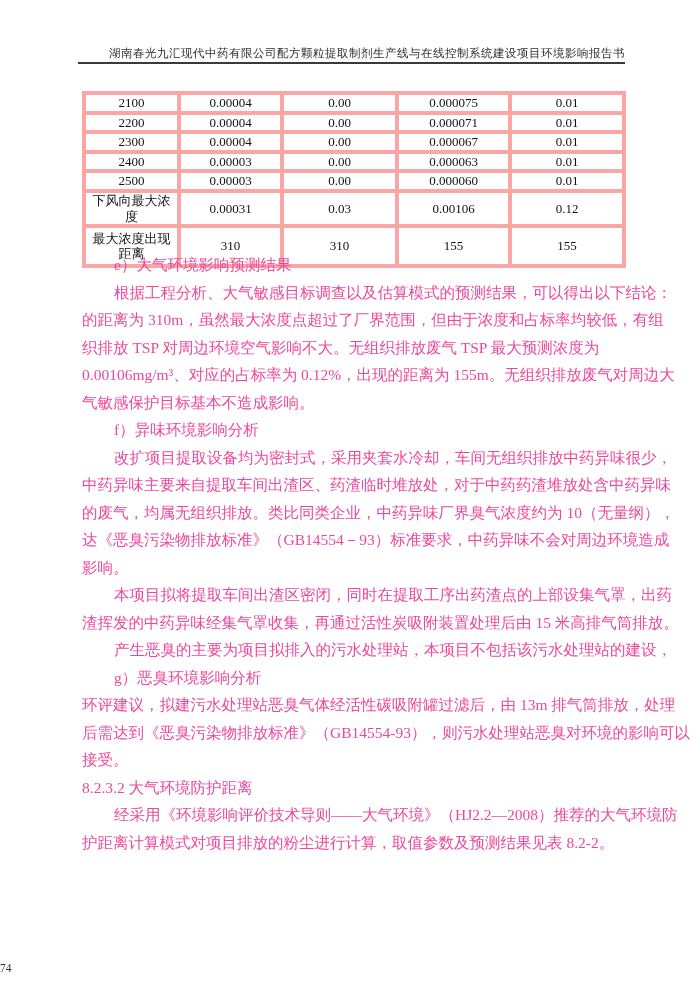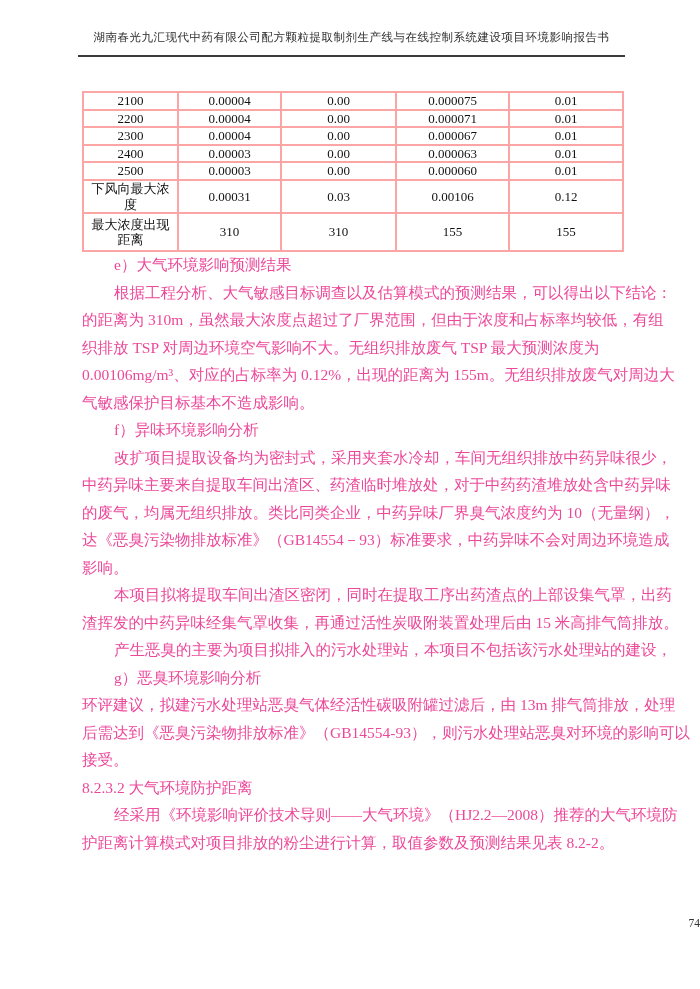--- a/index.html
+++ b/index.html
@@ -12,41 +12,41 @@
     width: 700px;
     height: 989px;
     background: #ffffff;
     font-family: "Liberation Serif", "DejaVu Serif", serif;
     color: #1c1c1c;
     overflow: hidden;
   }
   .header {
     position: absolute;
     left: 78px;
-    top: 30px;
+    top: 46px;
     width: 547px;
-    text-align: center;
+    text-align: right;
     font-size: 11.5px;
     letter-spacing: 0.5px;
     color: #2e2e2e;
     border-bottom: 2px solid #3a3a3a;
-    padding-bottom: 10px;
+    padding-bottom: 1px;
   }
   .doc-table {
     position: absolute;
     left: 82px;
     top: 91px;
     width: 540px;
     border-collapse: collapse;
     table-layout: fixed;
     font-size: 13px;
     color: #111111;
   }
   .doc-table td {
-    border: 2px solid #fca5a5;
+    border: 4px solid #fca5a5;
     text-align: center;
     vertical-align: middle;
     padding: 0 2px;
     height: 15px;
     line-height: 1.2;
     overflow: hidden;
   }
   .doc-table tr.tall td {
     height: 36px;
   }
@@ -62,23 +62,23 @@
     height: 27.5px;
     line-height: 27.5px;
     white-space: nowrap;
   }
   .indent {
     padding-left: 32px;
   }
   .footer {
     position: absolute;
     left: 0;
-    top: 917px;
+    top: 962px;
     width: 700px;
-    text-align: right;
+    text-align: left;
     font-size: 11.5px;
     color: #333333;
   }
 </style>
 </head>
 <body>
 
 <div class="page">
 
   <div class="header">

